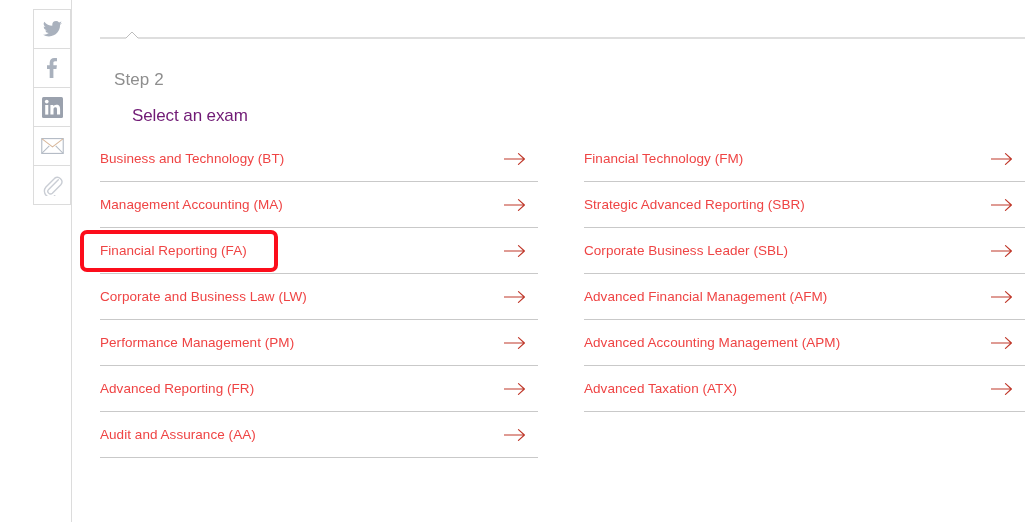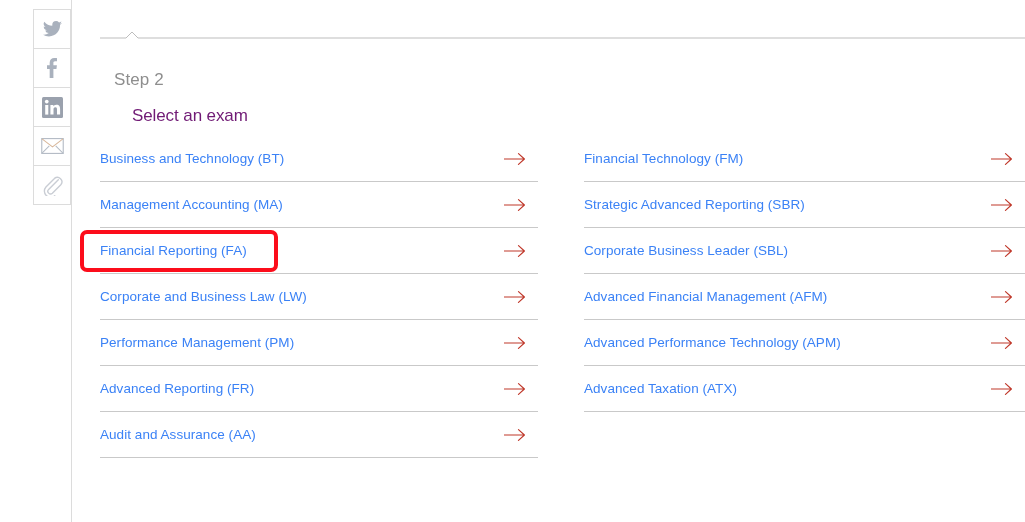--- a/index.html
+++ b/index.html
@@ -112,21 +112,21 @@
     height: 46px;
     border-bottom: 1px solid #c9c9c9;
     display: flex;
     align-items: center;
     justify-content: space-between;
     cursor: pointer;
     box-sizing: border-box;
   }
   .exam-label {
     font-size: 13.5px;
-    color: #3b82f6;
+    color: #ef4444;
     letter-spacing: 0.05px;
     white-space: nowrap;
   }
   .exam-arrow {
     flex: 0 0 auto;
     margin-right: 12px;
     line-height: 0;
   }
   .exam-arrow svg { display: block; }
 
@@ -285,21 +285,21 @@
           </div>
           <div class="exam-row">
             <span class="exam-label">Advanced Financial Management (AFM)</span>
             <span class="exam-arrow">
               <svg width="22" height="14" viewBox="0 0 22 14" aria-hidden="true">
                 <path d="M0.5 7h19M14.5 1.6 20.4 7l-5.9 5.4" fill="none" stroke="#c0392b" stroke-width="1.2" stroke-linecap="round" stroke-linejoin="round"></path>
               </svg>
             </span>
           </div>
           <div class="exam-row">
-            <span class="exam-label">Advanced Performance Technology (APM)</span>
+            <span class="exam-label">Advanced Accounting Management (APM)</span>
             <span class="exam-arrow">
               <svg width="22" height="14" viewBox="0 0 22 14" aria-hidden="true">
                 <path d="M0.5 7h19M14.5 1.6 20.4 7l-5.9 5.4" fill="none" stroke="#c0392b" stroke-width="1.2" stroke-linecap="round" stroke-linejoin="round"></path>
               </svg>
             </span>
           </div>
           <div class="exam-row">
             <span class="exam-label">Advanced Taxation (ATX)</span>
             <span class="exam-arrow">
               <svg width="22" height="14" viewBox="0 0 22 14" aria-hidden="true">

